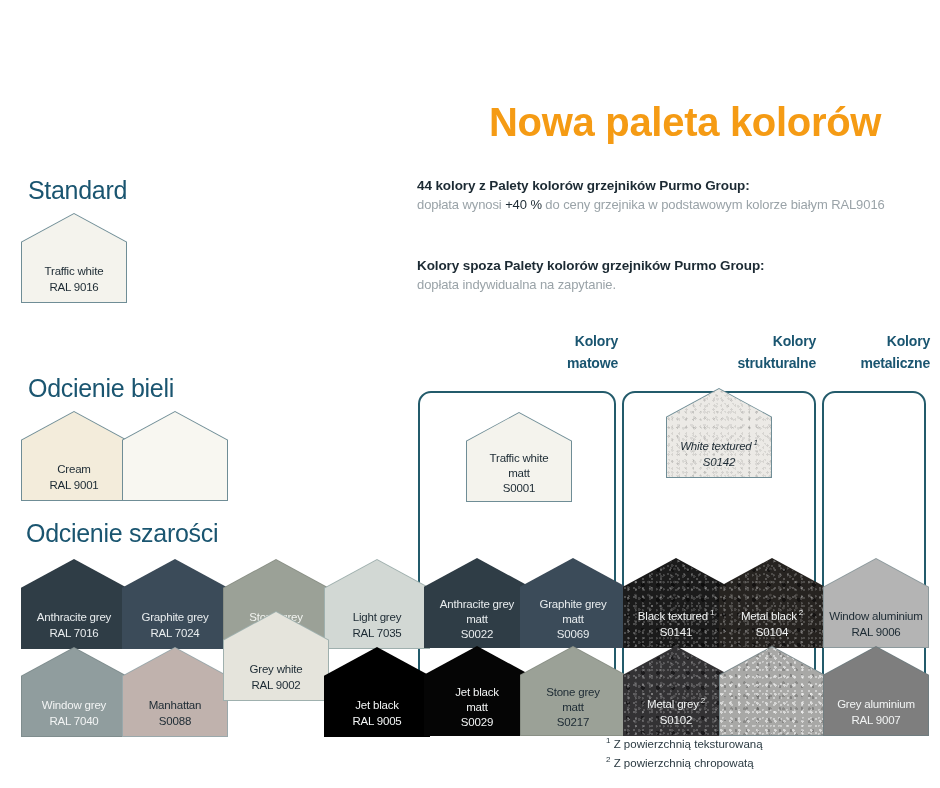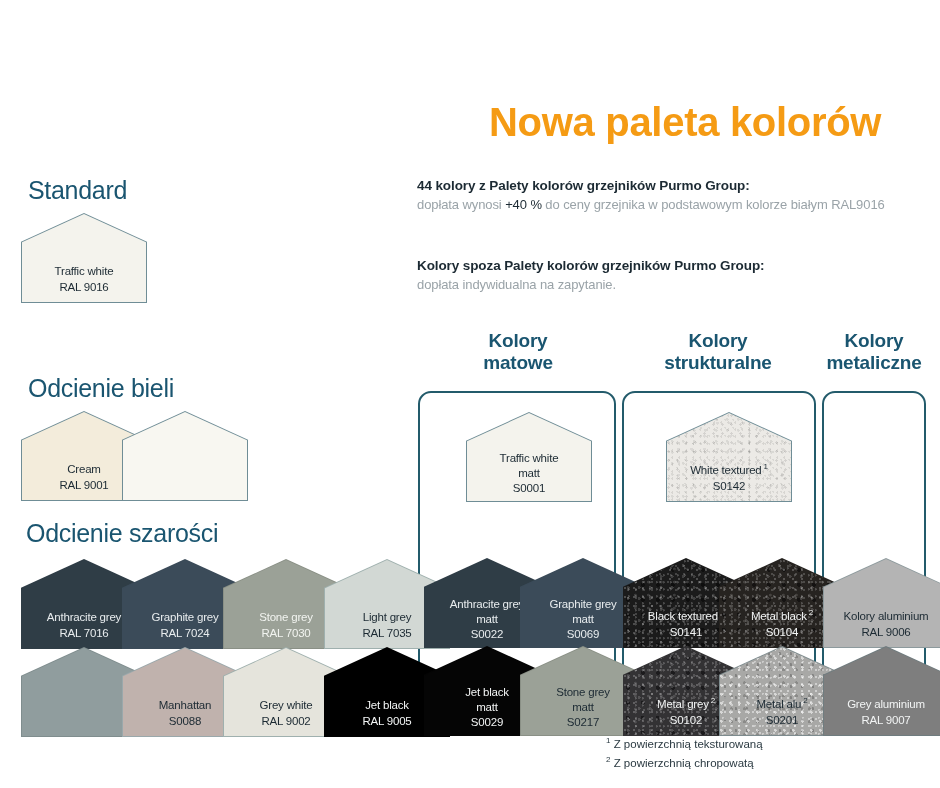--- a/index.html
+++ b/index.html
@@ -43,42 +43,42 @@
     font-size: 25px; color: #1a5570; font-weight: normal;
     letter-spacing: -0.3px; white-space: nowrap;
   }
   .sec-head.standard { left: 28px; top: 176px; }
   .sec-head.bieli    { left: 28px; top: 374px; }
   .sec-head.szarosci { left: 26px; top: 519px; }
 
   
   .col-head {
     position: absolute;
-    font-size: 19px; font-weight: bold; color: #1a5570;
-    text-align: center; line-height: 22px; letter-spacing: -0.2px;
+    font-size: 14px; font-weight: bold; color: #1a5570;
+    text-align: right; line-height: 22px; letter-spacing: -0.2px;
   }
   .col-head.matowe     { left: 418px; top: 330px; width: 200px; }
   .col-head.strukt     { left: 620px; top: 330px; width: 196px; }
   .col-head.metal      { left: 818px; top: 330px; width: 112px; }
 
   
   .panel {
     position: absolute;
     border: 2px solid #235b6b;
     border-radius: 13px;
     background: transparent;
   }
   .panel.matowe { left: 418px; top: 391px; width: 198px; height: 334px; }
   .panel.strukt { left: 622px; top: 391px; width: 194px; height: 334px; }
   .panel.metal  { left: 822px; top: 391px; width: 104px; height: 334px; }
 
   
   .swatch {
     position: absolute;
-    width: 124px; height: 88px;
+    width: 104px; height: 88px;
   }
   .swatch .shape {
     position: absolute; inset: 0;
     -webkit-clip-path: polygon(0% 32%, 50% 0%, 100% 32%, 100% 100%, 0% 100%);
     clip-path: polygon(0% 32%, 50% 0%, 100% 32%, 100% 100%, 0% 100%);
   }
   
   .swatch .outline {
     position: absolute; left: -1px; top: -1px;
     width: calc(100% + 2px); height: calc(100% + 2px);
@@ -197,30 +197,34 @@
         <div class="outline" style="background: rgb(159, 176, 174);"></div>
         <div class="shape" style="background: rgb(210, 216, 212);"></div>
         <div class="label" style="color: rgb(28, 42, 51);">
           <span class="l1">Light grey</span>
           <span class="l3">RAL 7035</span>
         </div>
       </div>
       <div class="swatch" style="left: 22px; top: 648px;">
         <div class="outline" style="background: rgb(127, 141, 142);"></div>
         <div class="shape" style="background: rgb(144, 157, 158);"></div>
+        <div class="label" style="color: rgb(242, 244, 244);">
+          <span class="l1">Window grey</span>
+          <span class="l3">RAL 7040</span>
+        </div>
       </div>
       <div class="swatch" style="left: 123px; top: 648px;">
         <div class="outline" style="background: rgb(154, 168, 171);"></div>
         <div class="shape" style="background: rgb(192, 178, 173);"></div>
         <div class="label" style="color: rgb(28, 42, 51);">
           <span class="l1">Manhattan</span>
           <span class="l3">S0088</span>
         </div>
       </div>
-      <div class="swatch" style="left: 224px; top: 648px;">
+      <div class="swatch" style="left: 224px; top: 612px;">
         <div class="outline" style="background: rgb(159, 176, 174);"></div>
         <div class="shape" style="background: rgb(229, 228, 220);"></div>
         <div class="label" style="color: rgb(28, 42, 51);">
           <span class="l1">Grey white</span>
           <span class="l3">RAL 9002</span>
         </div>
       </div>
       <div class="swatch" style="left: 325px; top: 648px;">
         <div class="outline" style="background: rgb(0, 0, 0);"></div>
         <div class="shape" style="background: rgb(0, 0, 0);"></div>
@@ -267,21 +271,21 @@
       </div>
       <div class="swatch three" style="left: 521px; top: 647px;">
         <div class="outline" style="background: rgb(138, 144, 134);"></div>
         <div class="shape" style="background: rgb(155, 161, 151);"></div>
         <div class="label" style="color: rgb(28, 42, 51);">
           <span class="l1">Stone grey</span>
           <span class="l2">matt</span>
           <span class="l3">S0217</span>
         </div>
       </div>
-      <div class="swatch" style="left: 667px; top: 413px;">
+      <div class="swatch" style="left: 667px; top: 389px; font-style: italic;">
         <div class="outline" style="background: rgb(111, 141, 150);"></div>
         <div class="shape" style="background: radial-gradient(circle at 18% 28%, rgba(0, 0, 0, 0.1) 0px, rgba(0, 0, 0, 0.1) 1.2px, transparent 1.3px) 0% 0% / 9px 9px, radial-gradient(circle at 48% 58%, rgba(0, 0, 0, 0.08) 0px, rgba(0, 0, 0, 0.08) 1.3px, transparent 1.4px) 0% 0% / 11px 11px, radial-gradient(circle at 74% 36%, rgba(0, 0, 0, 0.09) 0px, rgba(0, 0, 0, 0.09) 1.1px, transparent 1.2px) 0% 0% / 7px 7px, radial-gradient(circle at 88% 78%, rgba(0, 0, 0, 0.07) 0px, rgba(0, 0, 0, 0.07) 1.4px, transparent 1.5px) 0% 0% / 13px 13px, radial-gradient(circle at 30% 84%, rgba(0, 0, 0, 0.08) 0px, rgba(0, 0, 0, 0.08) 1px, transparent 1.1px) 0% 0% / 8px 8px,  0% 0% / 15px 15px rgb(236, 234, 230);"></div>
         <div class="label" style="color: rgb(28, 42, 51);">
           <span class="l1">White textured<sup> 1</sup></span>
           <span class="l3">S0142</span>
         </div>
       </div>
       <div class="swatch" style="left: 624px; top: 559px;">
         <div class="outline" style="background: rgb(27, 27, 27);"></div>
         <div class="shape" style="background: radial-gradient(circle at 12% 22%, rgba(255, 255, 255, 0.22) 0px, rgba(255, 255, 255, 0.22) 1.2px, transparent 1.3px) 0% 0% / 9px 9px, radial-gradient(circle at 38% 61%, rgba(255, 255, 255, 0.16) 0px, rgba(255, 255, 255, 0.16) 1.4px, transparent 1.5px) 0% 0% / 11px 11px, radial-gradient(circle at 68% 34%, rgba(255, 255, 255, 0.2) 0px, rgba(255, 255, 255, 0.2) 1.1px, transparent 1.2px) 0% 0% / 7px 7px, radial-gradient(circle at 85% 77%, rgba(255, 255, 255, 0.14) 0px, rgba(255, 255, 255, 0.14) 1.5px, transparent 1.6px) 0% 0% / 13px 13px, radial-gradient(circle at 52% 88%, rgba(255, 255, 255, 0.18) 0px, rgba(255, 255, 255, 0.18) 1px, transparent 1.1px) 0% 0% / 8px 8px, radial-gradient(circle at 25% 72%, rgba(0, 0, 0, 0.45) 0px, rgba(0, 0, 0, 0.45) 2px, transparent 2.1px) 0% 0% / 15px 15px rgb(27, 27, 27);"></div>
@@ -302,30 +306,26 @@
         <div class="outline" style="background: rgb(51, 50, 52);"></div>
         <div class="shape" style="background: radial-gradient(circle at 12% 22%, rgba(255, 255, 255, 0.22) 0px, rgba(255, 255, 255, 0.22) 1.2px, transparent 1.3px) 0% 0% / 9px 9px, radial-gradient(circle at 38% 61%, rgba(255, 255, 255, 0.16) 0px, rgba(255, 255, 255, 0.16) 1.4px, transparent 1.5px) 0% 0% / 11px 11px, radial-gradient(circle at 68% 34%, rgba(255, 255, 255, 0.2) 0px, rgba(255, 255, 255, 0.2) 1.1px, transparent 1.2px) 0% 0% / 7px 7px, radial-gradient(circle at 85% 77%, rgba(255, 255, 255, 0.14) 0px, rgba(255, 255, 255, 0.14) 1.5px, transparent 1.6px) 0% 0% / 13px 13px, radial-gradient(circle at 52% 88%, rgba(255, 255, 255, 0.18) 0px, rgba(255, 255, 255, 0.18) 1px, transparent 1.1px) 0% 0% / 8px 8px, radial-gradient(circle at 25% 72%, rgba(0, 0, 0, 0.45) 0px, rgba(0, 0, 0, 0.45) 2px, transparent 2.1px) 0% 0% / 15px 15px rgb(51, 50, 52);"></div>
         <div class="label" style="color: rgb(242, 244, 244);">
           <span class="l1">Metal grey<sup> 2</sup></span>
           <span class="l3">S0102</span>
         </div>
       </div>
       <div class="swatch" style="left: 720px; top: 647px;">
         <div class="outline" style="background: rgb(125, 139, 142);"></div>
         <div class="shape" style="background: radial-gradient(circle at 15% 25%, rgba(255, 255, 255, 0.55) 0px, rgba(255, 255, 255, 0.55) 1.3px, transparent 1.4px) 0% 0% / 9px 9px, radial-gradient(circle at 45% 60%, rgba(0, 0, 0, 0.22) 0px, rgba(0, 0, 0, 0.22) 1.2px, transparent 1.3px) 0% 0% / 11px 11px, radial-gradient(circle at 72% 32%, rgba(255, 255, 255, 0.45) 0px, rgba(255, 255, 255, 0.45) 1.1px, transparent 1.2px) 0% 0% / 7px 7px, radial-gradient(circle at 88% 74%, rgba(0, 0, 0, 0.18) 0px, rgba(0, 0, 0, 0.18) 1.4px, transparent 1.5px) 0% 0% / 13px 13px, radial-gradient(circle at 33% 86%, rgba(255, 255, 255, 0.4) 0px, rgba(255, 255, 255, 0.4) 1px, transparent 1.1px) 0% 0% / 8px 8px,  0% 0% / 15px 15px rgb(168, 168, 166);"></div>
-        <div class="label" style="color: rgb(28, 42, 51);">
-          <span class="l1">Metal alu<sup> 2</sup></span>
-          <span class="l3">S0201</span>
-        </div>
       </div>
       <div class="swatch" style="left: 824px; top: 559px;">
         <div class="outline" style="background: rgb(141, 154, 157);"></div>
         <div class="shape" style="background: rgb(180, 180, 180);"></div>
         <div class="label" style="color: rgb(28, 42, 51);">
-          <span class="l1">Kolory aluminium</span>
+          <span class="l1">Window aluminium</span>
           <span class="l3">RAL 9006</span>
         </div>
       </div>
       <div class="swatch" style="left: 824px; top: 647px;">
         <div class="outline" style="background: rgb(111, 124, 127);"></div>
         <div class="shape" style="background: rgb(126, 126, 126);"></div>
         <div class="label" style="color: rgb(242, 244, 244);">
           <span class="l1">Grey aluminium</span>
           <span class="l3">RAL 9007</span>
         </div>

